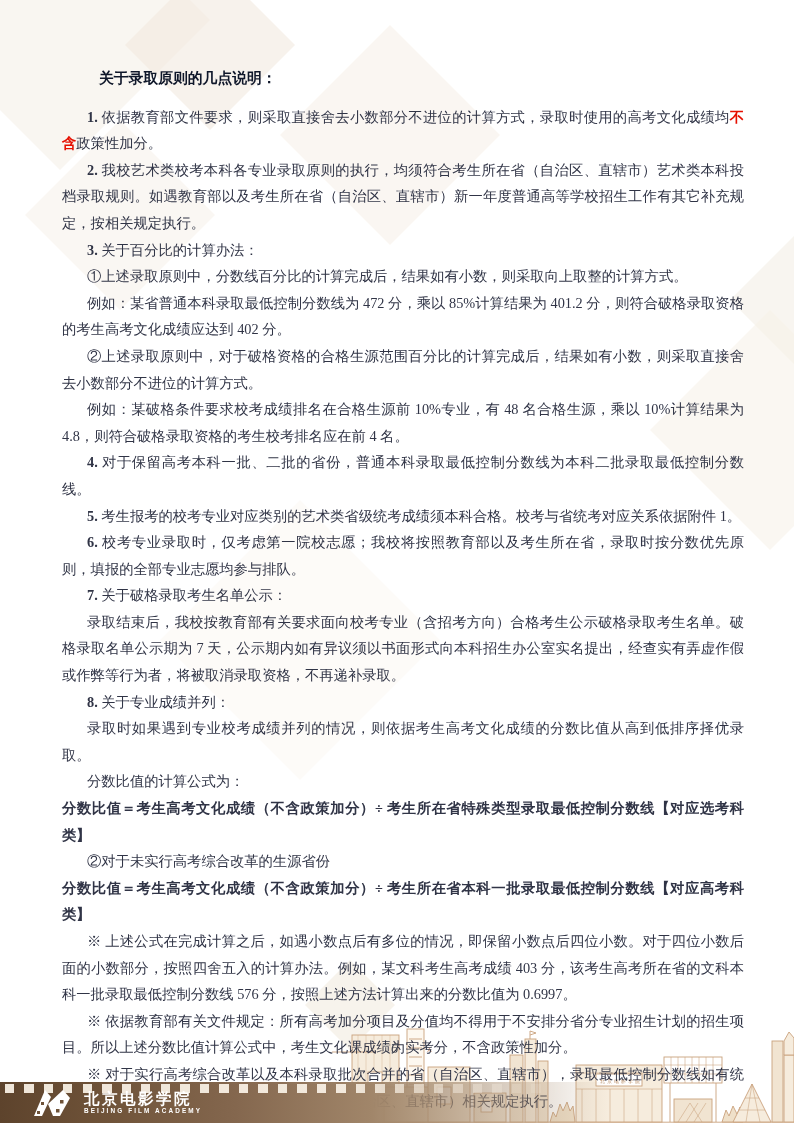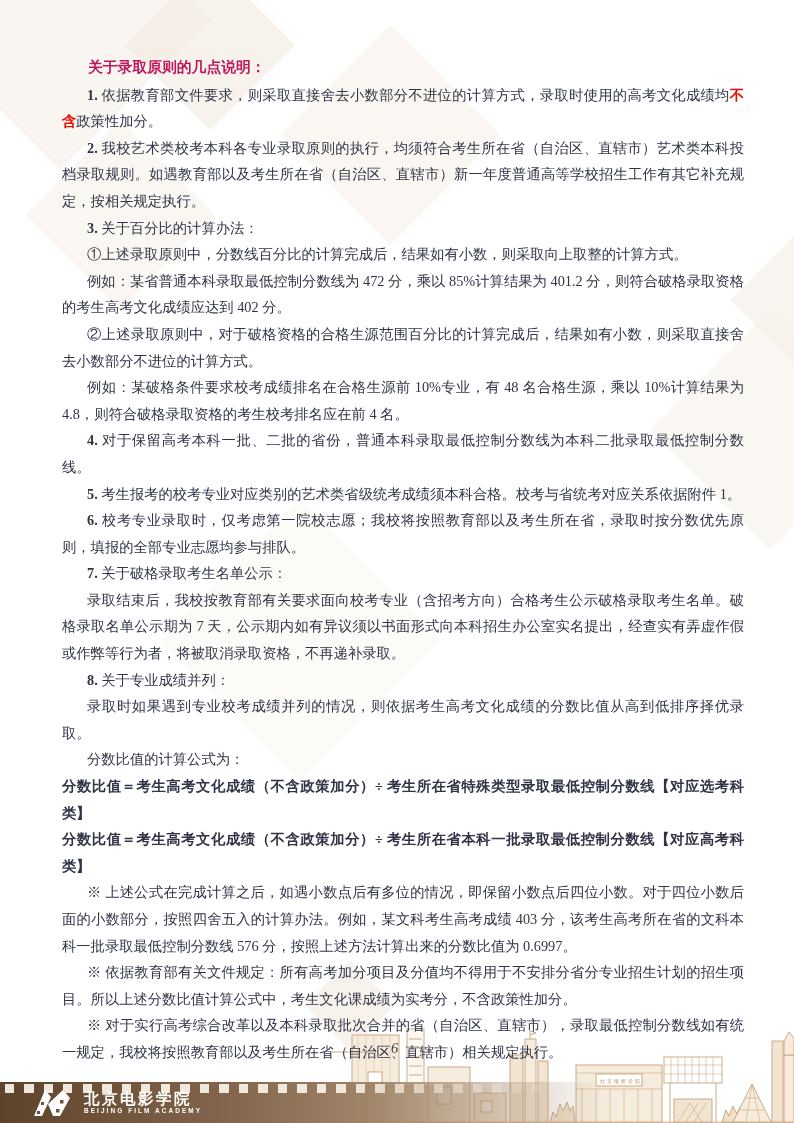--- a/index.html
+++ b/index.html
@@ -13,22 +13,22 @@
   
   #bg-pattern{position:absolute;inset:0;z-index:0;pointer-events:none;}
   
   #doc{
     position:absolute;left:62px;top:53px;width:682px;z-index:2;
     font-size:14.3px;line-height:26.6px;color:#303446;
     text-align:justify;
   }
   #doc .doc-title{
     font-family:Liberation Serif, serif;
-    font-weight:bold;color:#be185d;font-size:14.8px;
-    text-indent:25px;margin:1px;
+    font-weight:bold;color:#0f172a;font-size:14.8px;
+    text-indent:25px;margin:12px;
   }
   #doc p.para{margin:0;}
   #doc p.indent{text-indent:25px;}
   #doc p.formula{font-weight:bold;text-indent:0;}
   #doc span.num{font-weight:bold;}
   #doc span.red{font-weight:bold;}
   
   #skyline{position:absolute;right:0;bottom:0;z-index:1;}
   #page-number{
     position:absolute;left:391px;top:1040px;z-index:4;
@@ -91,20 +91,21 @@
       <p class="para indent"><span>例如：某破格条件要求校考成绩排名在合格生源前 10%专业，有 48 名合格生源，乘以 10%计算结果为 4.8，则符合破格录取资格的考生校考排名应在前 4 名。</span></p>
       <p class="para indent"><span class="num">4.</span><span> 对于保留高考本科一批、二批的省份，普通本科录取最低控制分数线为本科二批录取最低控制分数线。</span></p>
       <p class="para indent"><span class="num">5.</span><span> 考生报考的校考专业对应类别的艺术类省级统考成绩须本科合格。校考与省统考对应关系依据附件 1。</span></p>
       <p class="para indent"><span class="num">6.</span><span> 校考专业录取时，仅考虑第一院校志愿；我校将按照教育部以及考生所在省，录取时按分数优先原则，填报的全部专业志愿均参与排队。</span></p>
       <p class="para indent"><span class="num">7.</span><span> 关于破格录取考生名单公示：</span></p>
       <p class="para indent"><span>录取结束后，我校按教育部有关要求面向校考专业（含招考方向）合格考生公示破格录取考生名单。破格录取名单公示期为 7 天，公示期内如有异议须以书面形式向本科招生办公室实名提出，经查实有弄虚作假或作弊等行为者，将被取消录取资格，不再递补录取。</span></p>
       <p class="para indent"><span class="num">8.</span><span> 关于专业成绩并列：</span></p>
       <p class="para indent"><span>录取时如果遇到专业校考成绩并列的情况，则依据考生高考文化成绩的分数比值从高到低排序择优录取。</span></p>
       <p class="para indent"><span>分数比值的计算公式为：</span></p>
       <p class="para formula"><span>分数比值＝考生高考文化成绩（不含政策加分）÷ 考生所在省特殊类型录取最低控制分数线【对应选考科类】</span></p>
+      <p class="para indent"><span>②对于未实行高考综合改革的生源省份</span></p>
       <p class="para formula"><span>分数比值＝考生高考文化成绩（不含政策加分）÷ 考生所在省本科一批录取最低控制分数线【对应高考科类】</span></p>
       <p class="para indent"><span>※ 上述公式在完成计算之后，如遇小数点后有多位的情况，即保留小数点后四位小数。对于四位小数后面的小数部分，按照四舍五入的计算办法。例如，某文科考生高考成绩 403 分，该考生高考所在省的文科本科一批录取最低控制分数线 576 分，按照上述方法计算出来的分数比值为 0.6997。</span></p>
       <p class="para indent"><span>※ 依据教育部有关文件规定：所有高考加分项目及分值均不得用于不安排分省分专业招生计划的招生项目。所以上述分数比值计算公式中，考生文化课成绩为实考分，不含政策性加分。</span></p>
       <p class="para indent"><span>※ 对于实行高考综合改革以及本科录取批次合并的省（自治区、直辖市），录取最低控制分数线如有统一规定，我校将按照教育部以及考生所在省（自治区、直辖市）相关规定执行。</span></p>
     </div>
 
   <svg id="skyline" width="470" height="96" viewBox="0 0 470 96">
     <g stroke="#c9a27d" stroke-width="0.9" fill="none">
       <line x1="0" y1="95.2" x2="470" y2="95.2"></line>
 

